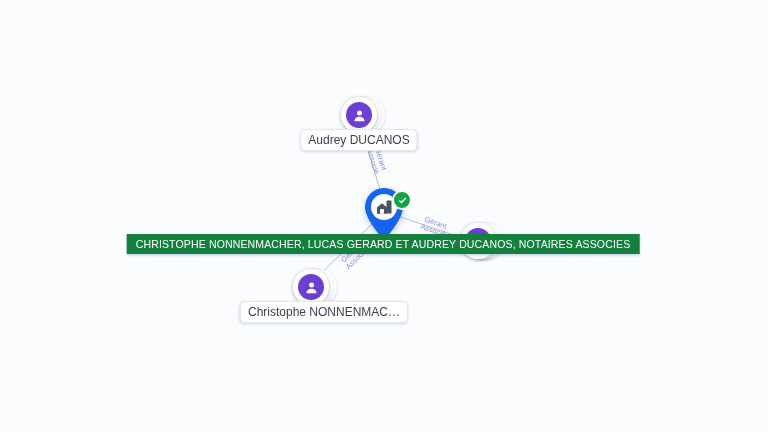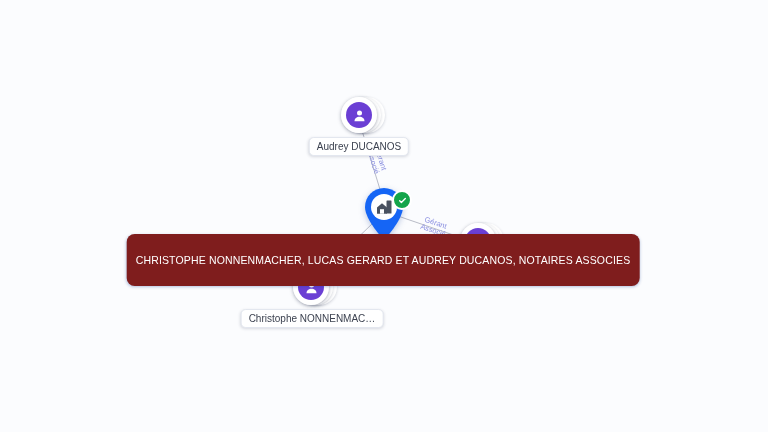--- a/index.html
+++ b/index.html
@@ -24,37 +24,37 @@
         border-radius:50%;background:#ffffff;
         box-shadow:0 1px 4px rgba(30,40,70,.22);}
   .avatar{position:absolute;width:26px;height:26px;left:-13px;top:-13px;
           border-radius:50%;background:#6b3fd4;
           display:flex;align-items:center;justify-content:center;}
   .avatar svg{width:15px;height:15px;display:block;}
 
   
   .chip{position:absolute;transform:translateX(-50%);
         background:#ffffff;border:1px solid #e3e7ef;border-radius:5px;
-        padding:3px 7px;font-size:10px;color:#3c4250;white-space:nowrap;
-        box-shadow:0 1px 3px rgba(30,40,70,.16);margin-top:8px;}
+        padding:3px 7px;font-size:12px;color:#3c4250;white-space:nowrap;
+        box-shadow:0 1px 3px rgba(30,40,70,.16);}
 
   
   #company{position:absolute;width:0;height:0;}
   .pin{position:absolute;left:-22px;top:-30px;width:44px;height:56px;}
   .pin svg{width:44px;height:56px;display:block;
            filter:drop-shadow(0 2px 3px rgba(20,60,150,.28));}
   .badge{position:absolute;left:8px;top:-26px;width:16px;height:16px;
          border-radius:50%;background:#13a44a;border:2px solid #ffffff;
          display:flex;align-items:center;justify-content:center;}
   .badge svg{width:9px;height:9px;display:block;}
 
   
   #company-banner{position:absolute;transform:translateX(-50%);
-       background:#7f1d1d;color:#ffffff;border-radius:8px;
-       padding:20px 9px;font-size:10.5px;letter-spacing:.15px;
+       background:#15803d;color:#ffffff;border-radius:0;
+       padding:4px 9px;font-size:10.5px;letter-spacing:.15px;
        white-space:nowrap;box-shadow:0 1px 3px rgba(20,60,150,.3);}
 
   
   .edge-label{position:absolute;font-size:7.5px;color:#8a8fe0;
               line-height:1.12;white-space:nowrap;text-align:center;
               transform-origin:50% 50%;}
 </style>
 </head>
 <body>
 
@@ -113,21 +113,21 @@
     <div class="stack s2"></div>
     <div class="stack s1"></div>
     <div class="ring"></div>
     <div class="avatar">
       <svg viewBox="0 0 24 24" fill="#ffffff">
         <circle cx="12" cy="8" r="4"></circle>
         <path d="M4 21c0-4.4 3.6-7 8-7s8 2.6 8 7z"></path>
       </svg>
     </div>
   </div>
-  <div class="chip" style="left:312px;top:301px;">Christophe NONNENMAC…</div>
+  <div class="chip" style="left:324px;top:301px;">Christophe NONNENMAC…</div>
 
   <div id="company" style="left:384px;top:216px;">
     <div class="pin">
       <svg viewBox="0 0 44 56">
         <path d="M22 2C11.5 2 3 10.5 3 21c0 13 19 33 19 33s19-20 19-33C41 10.5 32.5 2 22 2z" fill="#1565f5"></path>
         <circle cx="22" cy="21" r="13" fill="#ffffff"></circle>
         <g fill="#4a5260">
           <rect x="24.5" y="14.5" width="5" height="13" rx="0.6"></rect>
           <path d="M15 21.5l5-4.2 5 4.2v6.2H15z"></path>
           <rect x="18" y="23.2" width="4" height="4.5" fill="#ffffff"></rect>

